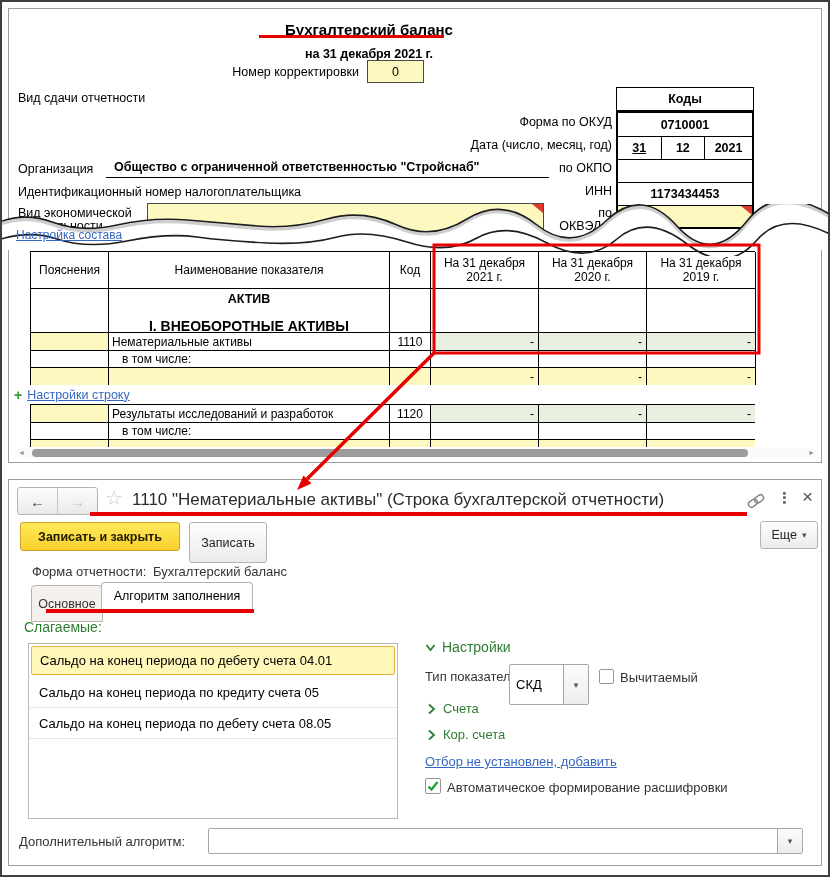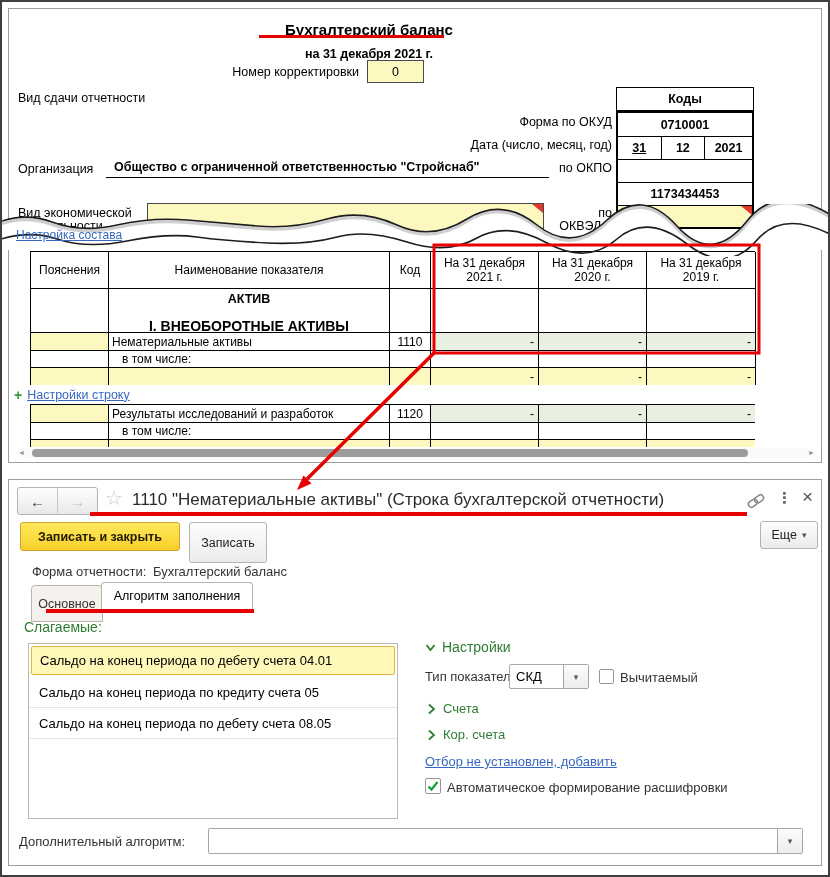--- a/index.html
+++ b/index.html
@@ -78,20 +78,21 @@
 
     <div class="abs lbl" style="left:9px;top:82px;">Вид сдачи отчетности</div>
 
     <div class="abs bold" style="left:607px;top:78px;width:138px;height:24px;border:1px solid #000;box-sizing:border-box;display:flex;align-items:center;justify-content:center;font-size:12.5px;">
         <span>Коды</span>
       </div>
 
     <div class="abs lbl r" style="left:353px;top:106px;width:250px;">Форма по ОКУД</div>
     <div class="abs lbl r" style="left:353px;top:129px;width:250px;">Дата (число, месяц, год)</div>
     <div class="abs lbl r" style="left:353px;top:152px;width:250px;">по ОКПО</div>
+    <div class="abs lbl r" style="left:353px;top:175px;width:250px;">ИНН</div>
     <div class="abs lbl r" style="left:353px;top:197px;width:250px;">по</div>
     <div class="abs lbl r" style="left:353px;top:210px;width:250px;">ОКВЭД 2</div>
 
     <div class="abs codes" style="left:607px;top:102px;width:138px;">
       <div class="cell bold">
           <span>0710001</span>
         </div>
       <div class="cell" style="padding:0;">
         <span class="bold" style="flex:1;text-align:center;text-decoration:underline;">31</span>
         <span class="bold" style="flex:1;text-align:center;border-left:1px solid #000;border-right:1px solid #000;align-self:stretch;display:flex;align-items:center;justify-content:center;">12</span>
@@ -102,20 +103,21 @@
           <span>1173434453</span>
         </div>
       <div class="cell" style="background:#fdf8c0;height:22px;position:relative;">
           <span class="corner"></span>
         </div>
     </div>
 
     <div class="abs lbl" style="left:9px;top:153px;">Организация</div>
     <div class="abs bold nw" style="left:97px;top:149px;width:443px;font-size:12.5px;border-bottom:1px solid #000;padding:2px 0 3px 8px;box-sizing:border-box;overflow:hidden;">Общество с ограниченной ответственностью "Стройснаб"</div>
 
+    <div class="abs lbl" style="left:9px;top:176px;">Идентификационный номер налогоплательщика</div>
 
     <div class="abs lbl" style="left:9px;top:197px;">Вид экономической</div>
     <div class="abs lbl" style="left:14px;top:210px;">деятельности</div>
     <div class="abs ylwfield" style="left:138px;top:194px;width:397px;height:32px;">
         <span class="corner"></span>
       </div>
 
     <div class="abs rgrid" style="left:21px;top:242px;width:725px;grid-template-rows:37px 44px 18px 17px 18px;">
 
       <div class="hc">Пояснения</div>
@@ -258,21 +260,21 @@
     </div>
 
     <div class="abs" style="left:416px;top:159px;display:flex;align-items:center;">
       <svg width="11" height="11" viewBox="0 0 11 11">
           <polyline points="1.5,3 5.5,8 9.5,3" fill="none" stroke="#2e7d32" stroke-width="1.8"></polyline>
         </svg>
       <span class="s14 green" style="margin-left:6px;">Настройки</span>
     </div>
 
     <div class="abs s13" style="left:416px;top:189px;color:#333;">Тип показателя:</div>
-    <div class="cmb" style="left:500px;top:184px;width:80px;height:25px;">
+    <div class="cmb" style="left:500px;top:184px;width:80px;height:41px;">
       <span class="val">СКД</span>
       <span class="drop">
           <span>▾</span>
         </span>
     </div>
     <div class="chk" style="left:590px;top:189px;"></div>
     <div class="abs s13" style="left:611px;top:190px;color:#333;">Вычитаемый</div>
 
     <div class="abs" style="left:417px;top:221px;display:flex;align-items:center;">
       <svg width="10" height="12" viewBox="0 0 10 12">

